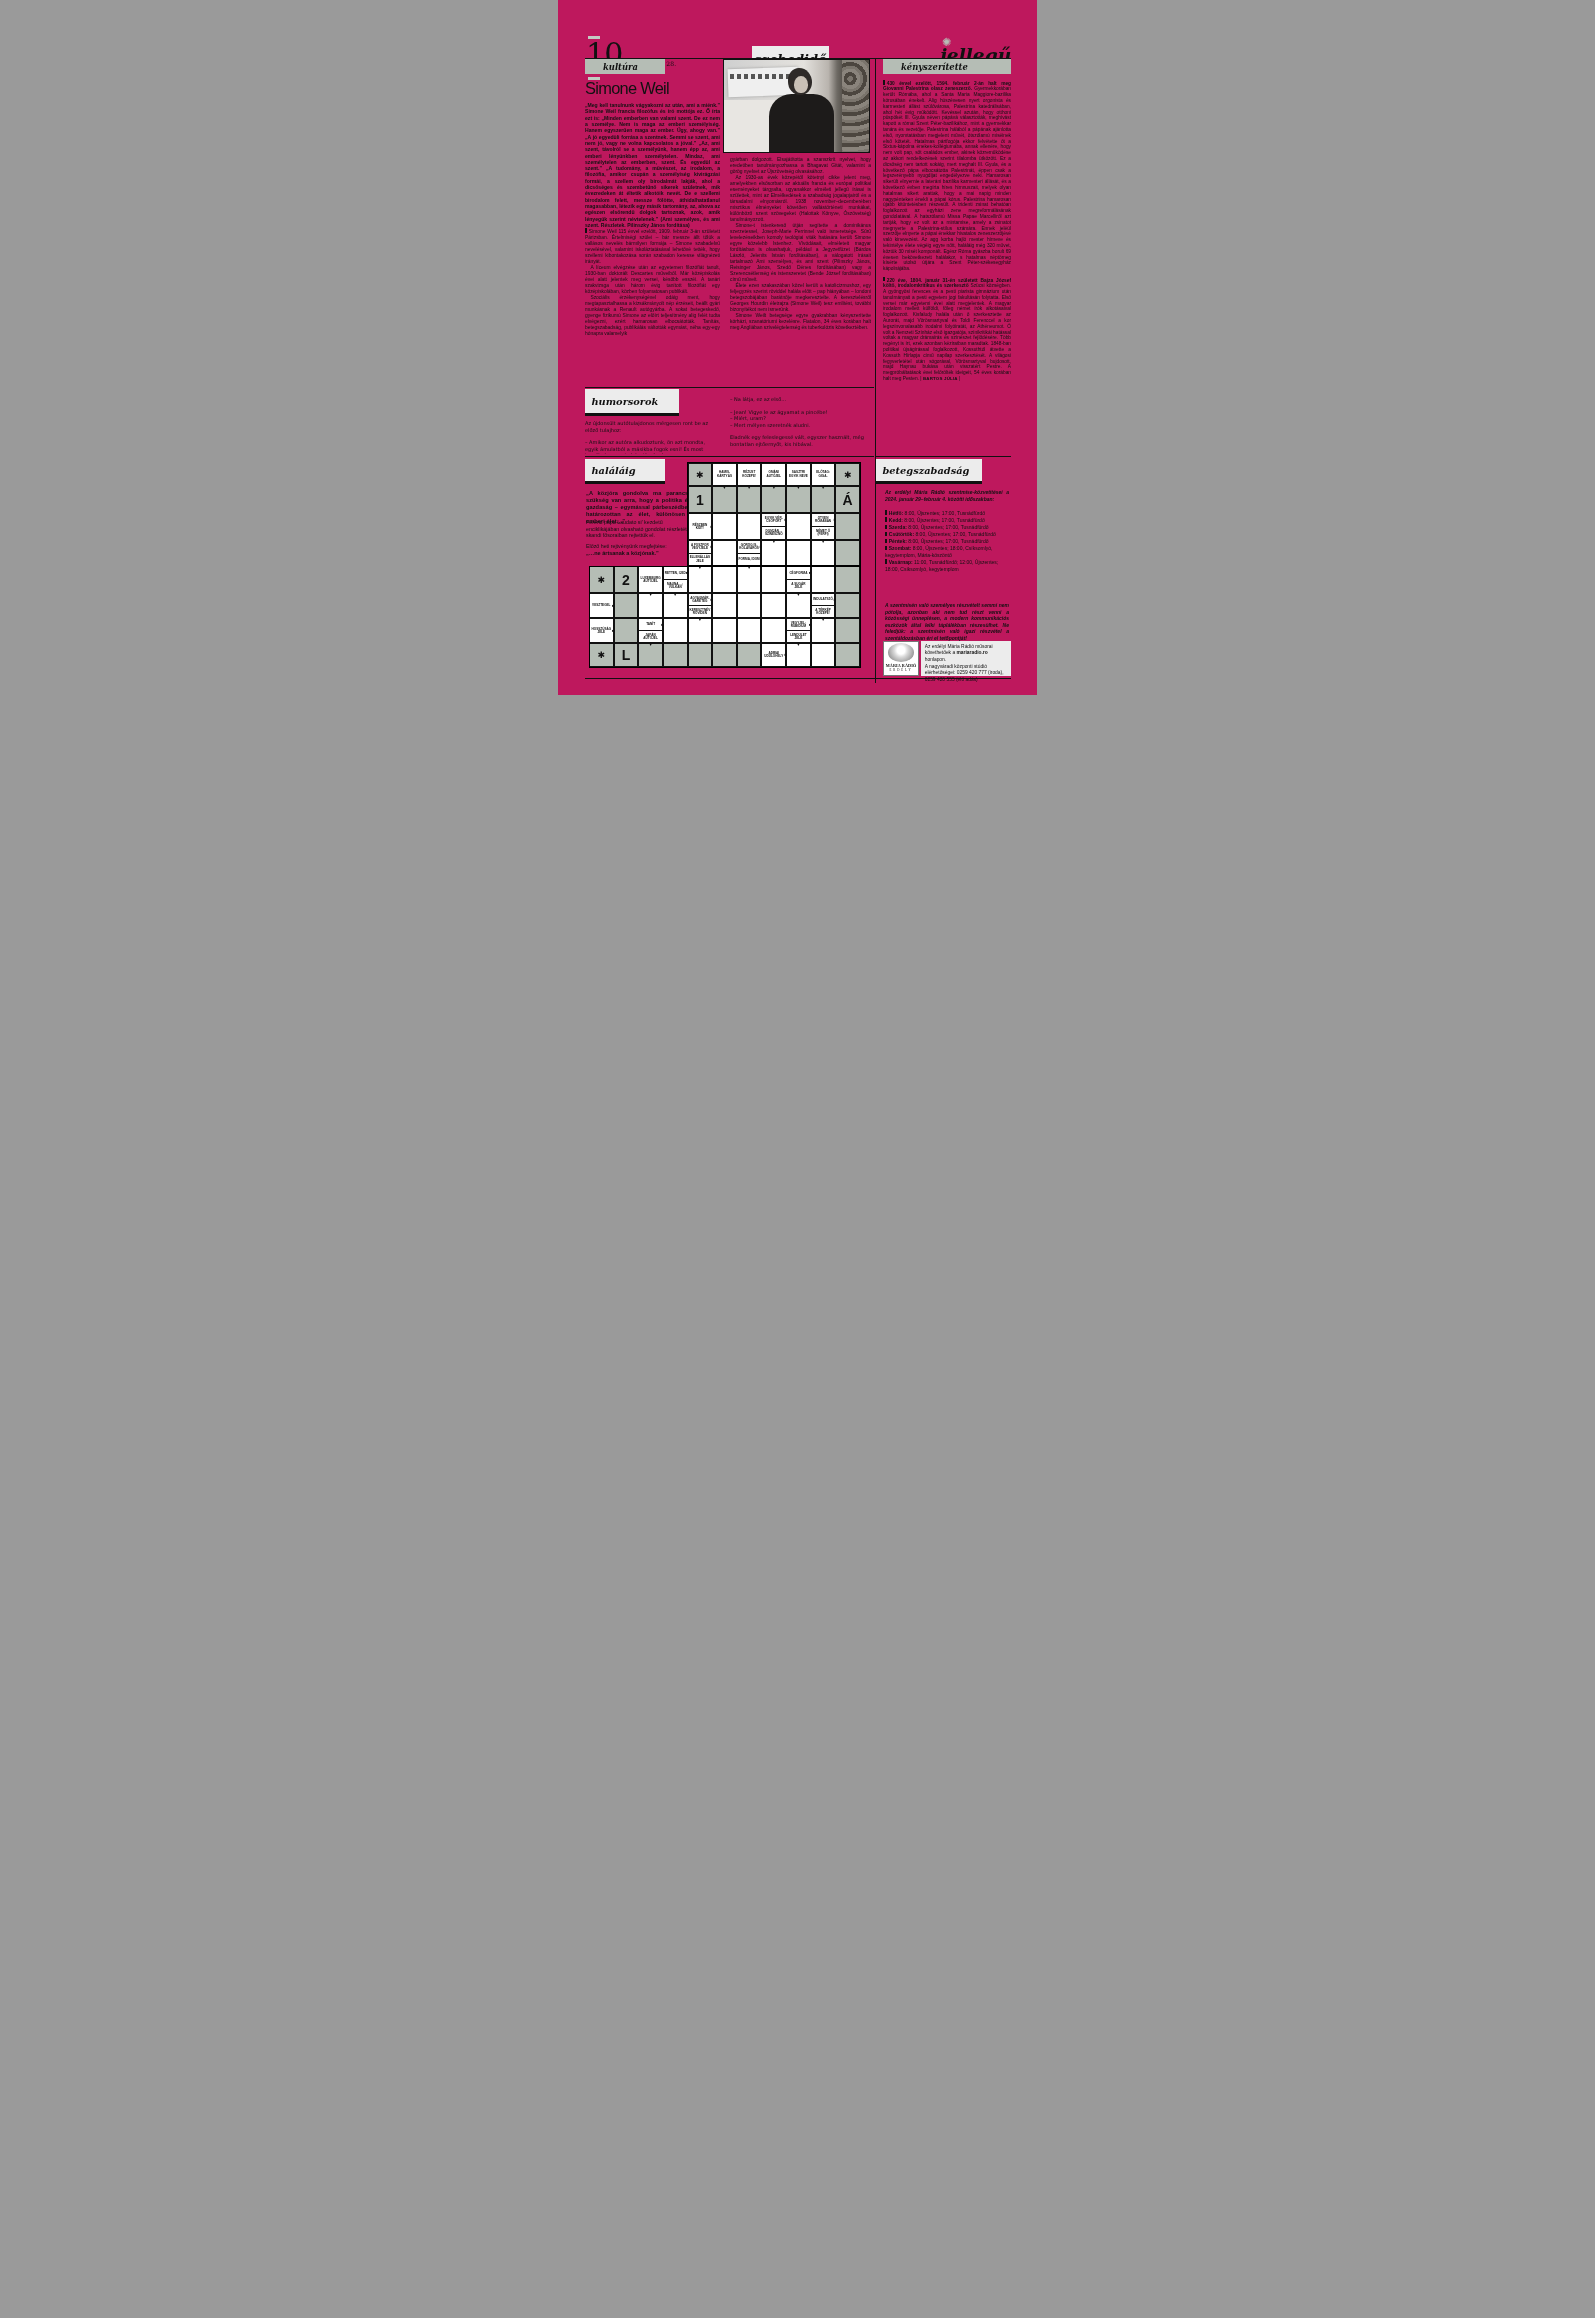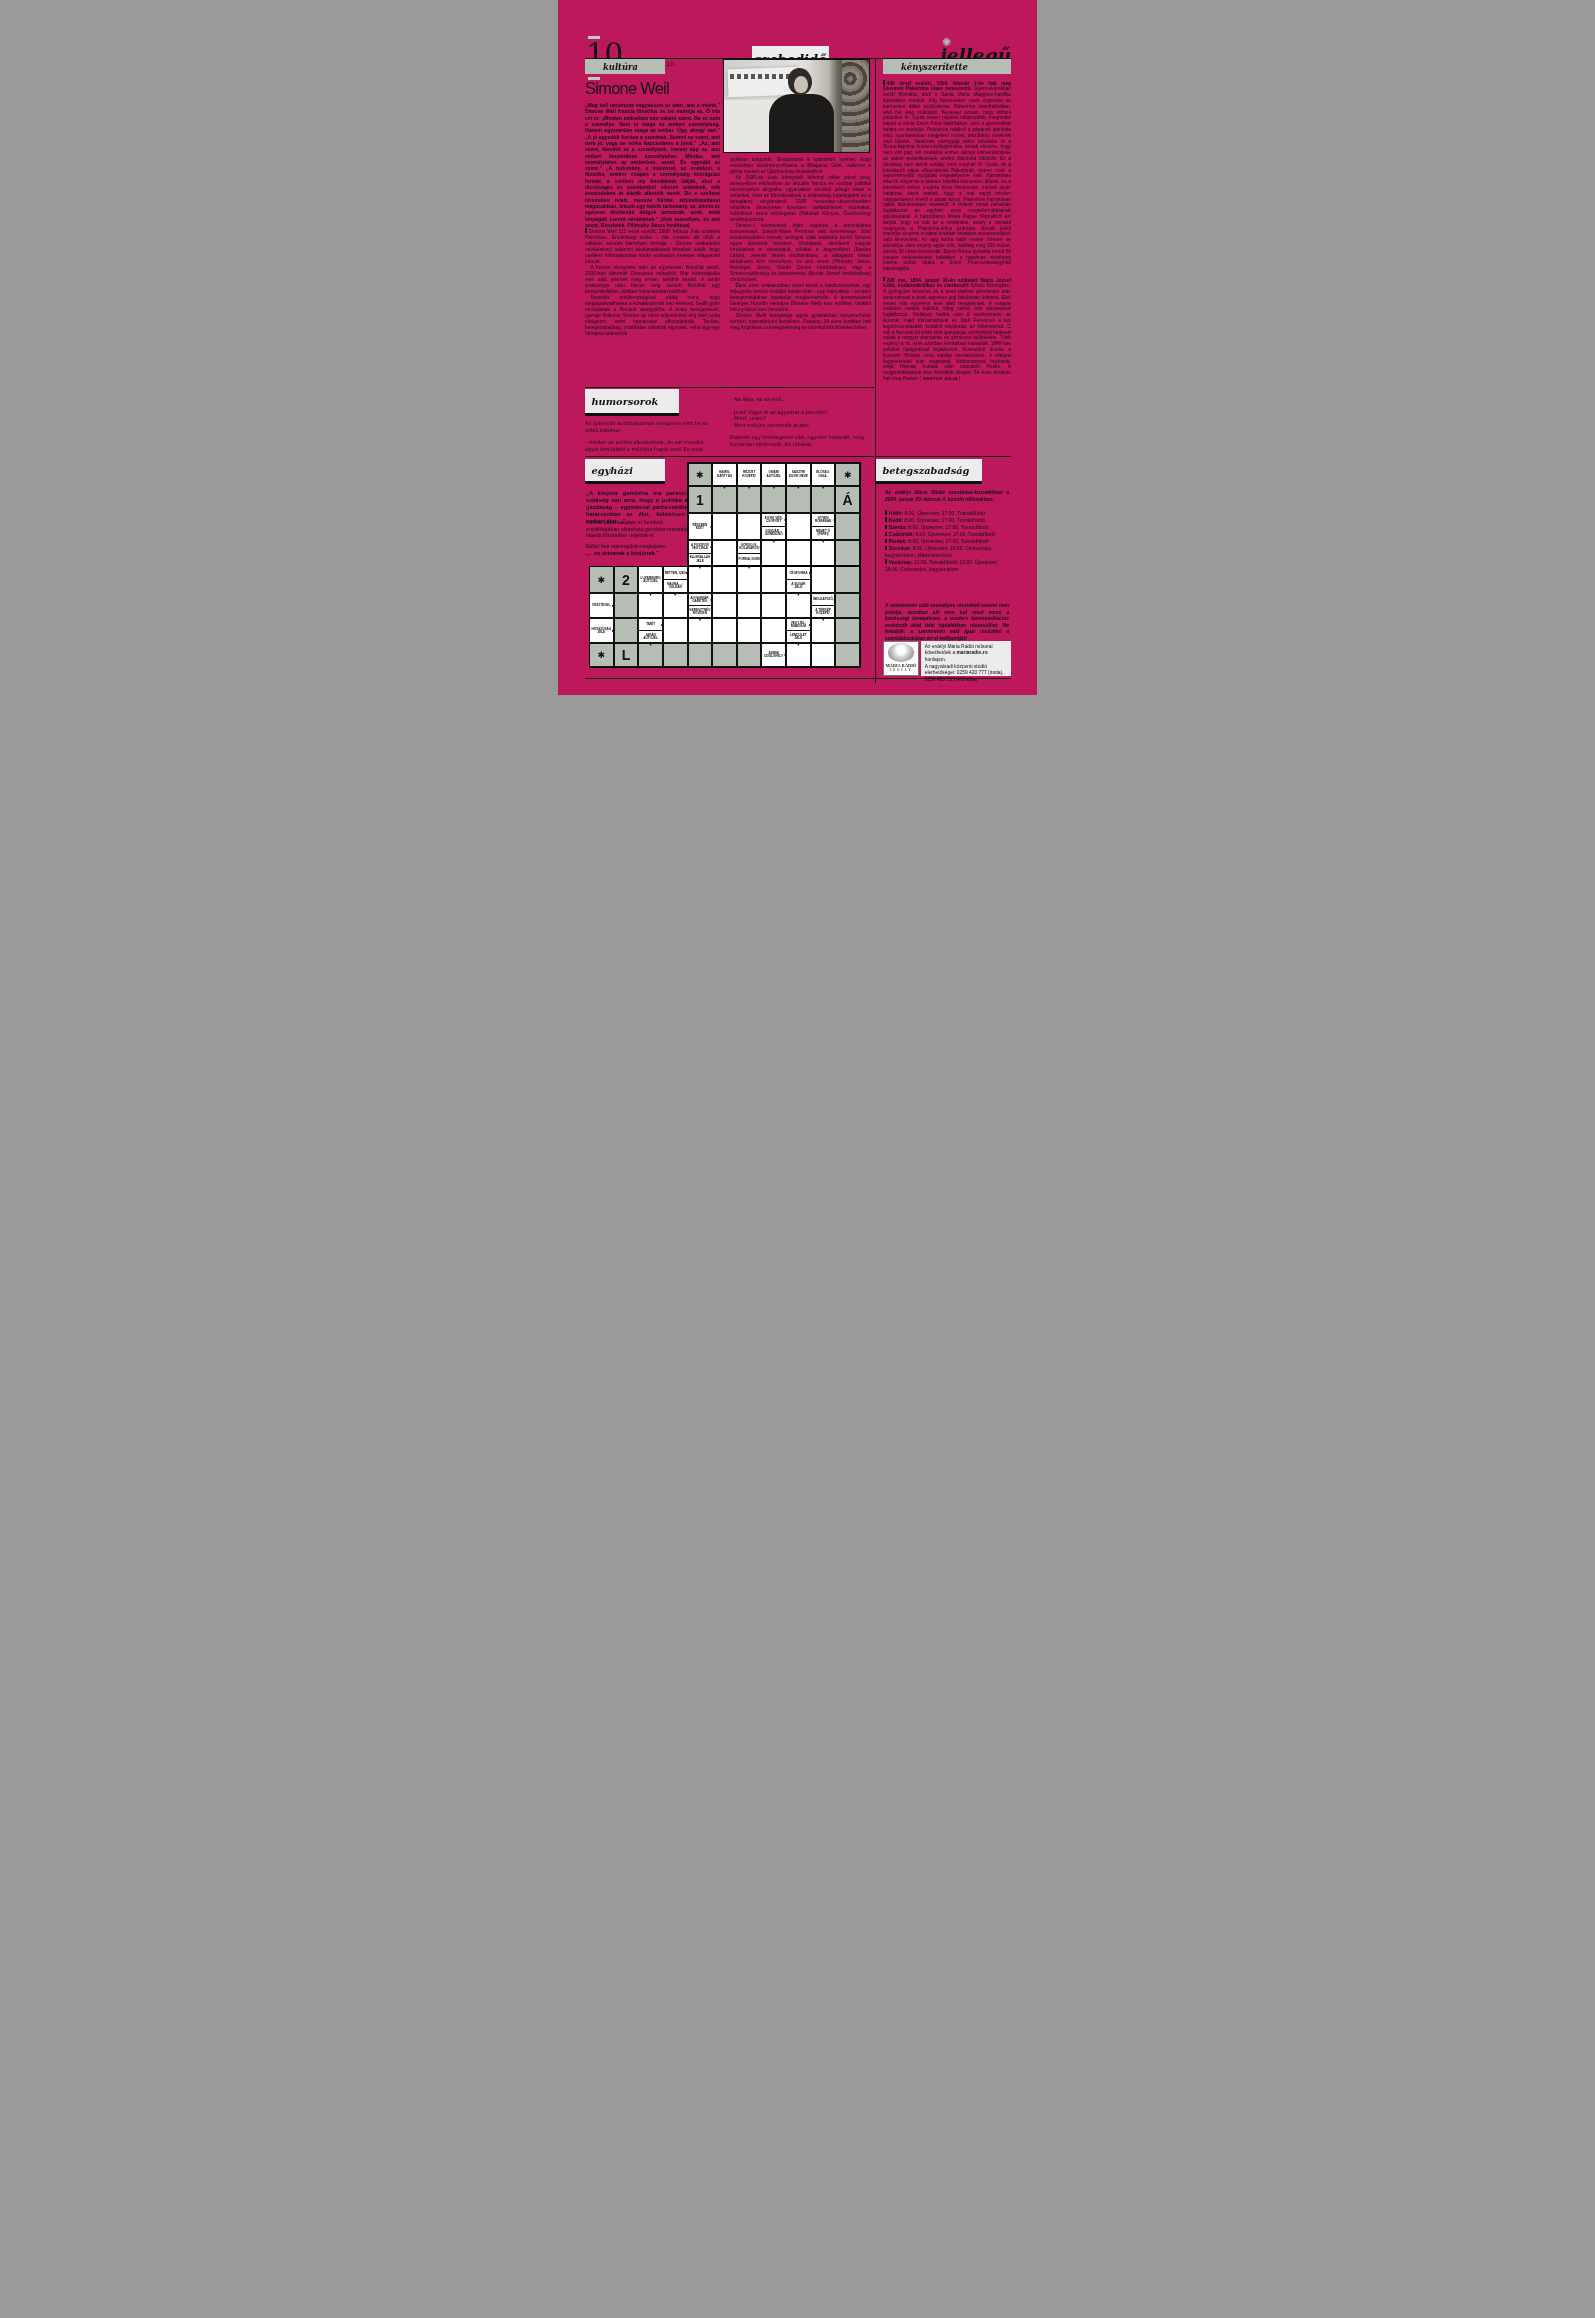--- a/index.html
+++ b/index.html
@@ -161,21 +161,21 @@
       <p data-interactable="false">– Amikor az autóra alkudoztunk, ön azt mondta, egyik ámulatból a másikba fogok esni! És most tessék, be sem indul a járgány!</p>
     </div>
   <div class="jokes" style="left:172px;top:396px;width:140px;height:58px" id="jokes-right" data-interactable="false">
       <p data-interactable="false">– Na látja, ez az első…</p>
       <p data-interactable="false">– Jean! Vigye le az ágyamat a pincébe!<br>– Miért, uram?<br>– Mert mélyen szeretnék aludni.</p>
       <p data-interactable="false">Eladnék egy feleslegessé vált, egyszer használt, még bontatlan ejtőernyőt, kis hibával.</p>
     </div>
 
   <div class="rule" style="left:27px;top:456px;width:289px;height:0.9px" data-interactable="false"></div>
   <div class="greybox" style="left:27px;top:459px;width:80px;height:22.4px" data-interactable="false">
-    <span data-interactable="false">egyházi</span>
+    <span data-interactable="false">haláláig</span>
   </div>
   <div class="rule" style="left:27px;top:481px;width:80px;height:2.8px" data-interactable="false"></div>
   <div class="riddle-quote" data-interactable="false">„A közjóra gondolva ma parancsoló szükség van arra, hogy a politika és a gazdaság – egymással párbeszédben – határozottan az élet, különösen az emberi élet…”</div>
   <div class="riddle-src" data-interactable="false">Ferenc pápa Laudato si’ kezdetű enciklikájában olvasható gondolat részletét a skandi fősoraiban rejtettük el.</div>
   <div class="riddle-prev" data-interactable="false">
     <span data-interactable="false">Előző heti rejtvényünk megfejtése:</span><br>
     <b data-interactable="false">„…ne ártsanak a közjónak.”</b>
   </div>
 
   <div class="xw" id="xw" data-interactable="false">

